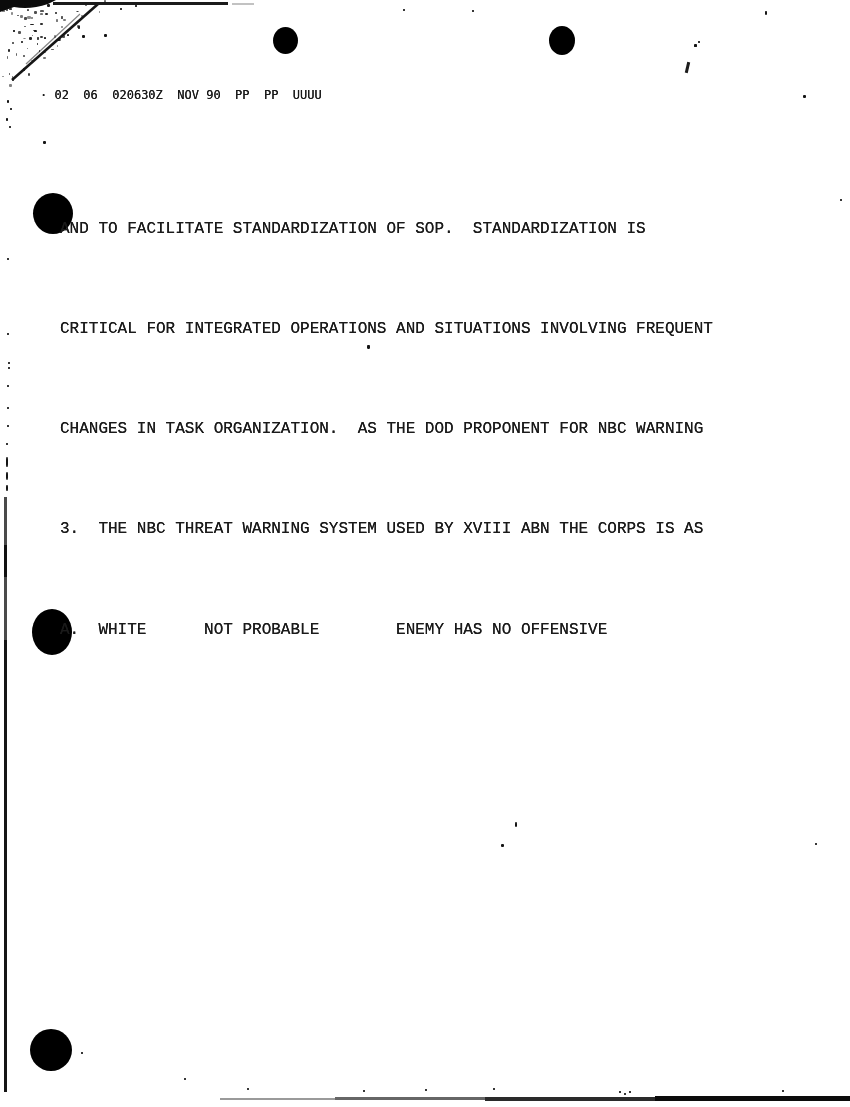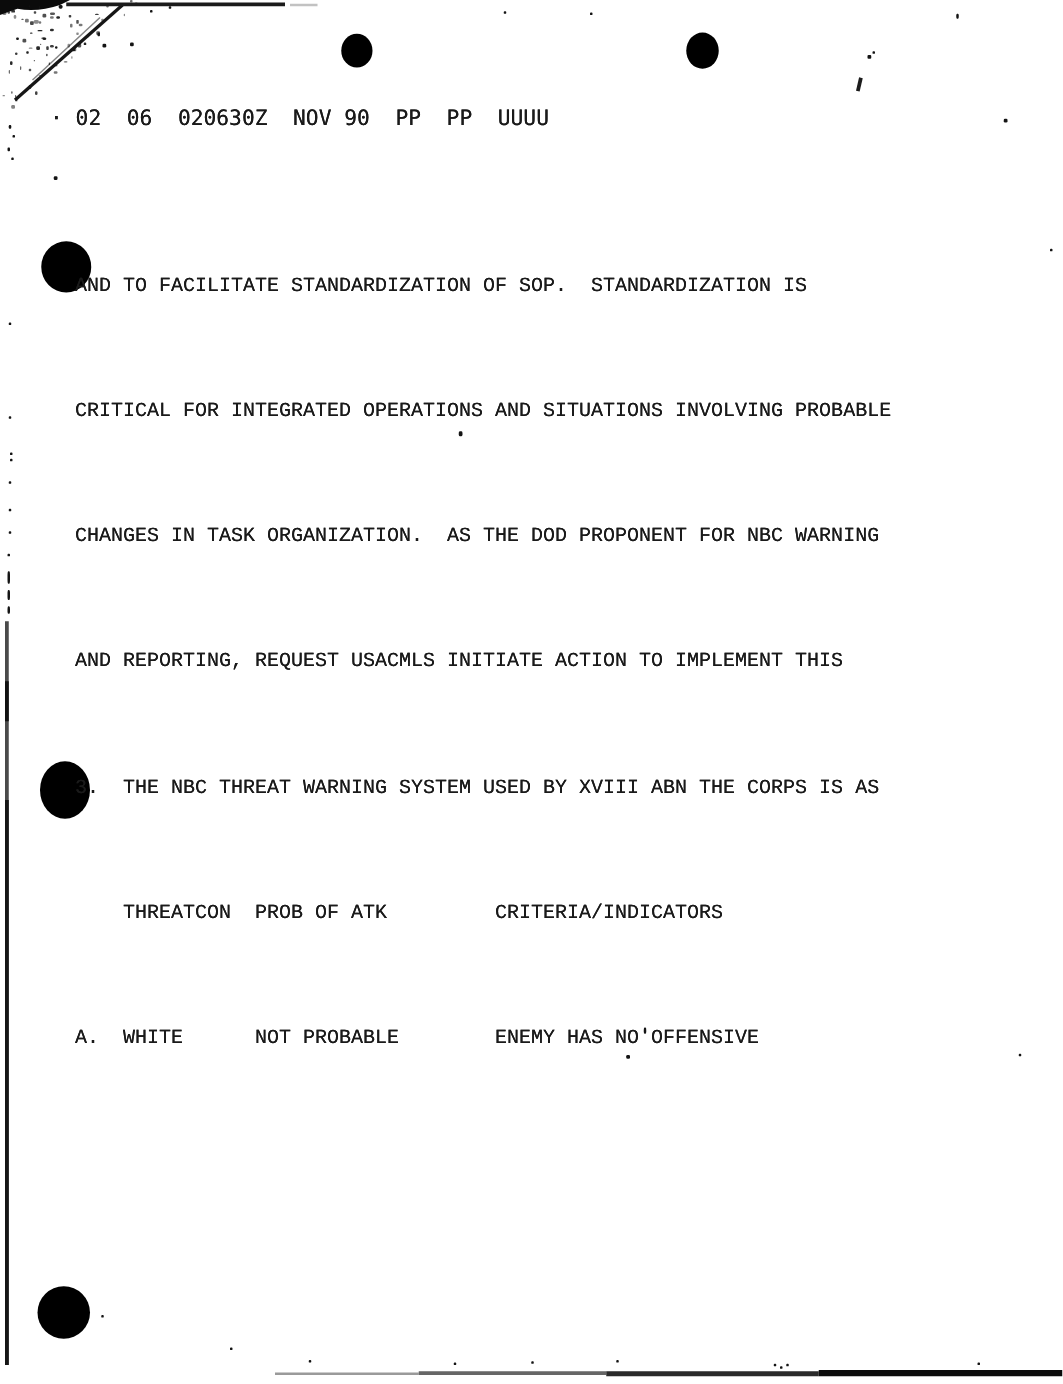--- a/index.html
+++ b/index.html
@@ -5,21 +5,21 @@
   html,body{margin:0;padding:0;}
   body{
     width:850px;height:1107px;position:relative;overflow:hidden;
     background:#ffffff;
     font-family:"DejaVu Sans Mono", monospace;
   }
   .page{position:absolute;inset:0;background:#ffffff;}
   
   .routing{
     position:absolute;left:40px;top:85px;
-    font-size:17px;line-height:20px;color:#1a1a1a;
+    font-size:12px;line-height:20px;color:#1a1a1a;
     white-space:pre;text-shadow:0 0 .5px #1a1a1a;
   }
   .doc{
     position:absolute;left:60px;top:146px;
     font-size:16px;line-height:33.4px;color:#1a1a1a;
     white-space:pre;text-shadow:0 0 .5px #1a1a1a;
   }
   .ln{height:33.4px;font-family:Liberation Mono, monospace;}
   
   .bdot{position:absolute;background:#000;border-radius:50%;}
@@ -145,25 +145,23 @@
   <div class="bdot dot-top-1"></div>
   <div class="bdot dot-top-2"></div>
   <div class="bdot punch-1"></div>
   <div class="bdot punch-2"></div>
   <div class="bdot punch-3"></div>
 
   <div class="routing">· 02  06  020630Z  NOV 90  PP  PP  UUUU</div>
 
   <div class="doc">
     <div class="ln">AND TO FACILITATE STANDARDIZATION OF SOP.  STANDARDIZATION IS</div>
-    <div class="ln">CRITICAL FOR INTEGRATED OPERATIONS AND SITUATIONS INVOLVING PROBABLE</div>
+    <div class="ln">CRITICAL FOR INTEGRATED OPERATIONS AND SITUATIONS INVOLVING FREQUENT</div>
     <div class="ln">CHANGES IN TASK ORGANIZATION.  AS THE DOD PROPONENT FOR NBC WARNING</div>
-    <div class="ln">AND REPORTING, REQUEST USACMLS INITIATE ACTION TO IMPLEMENT THIS</div>
     <div class="ln">3.  THE NBC THREAT WARNING SYSTEM USED BY XVIII ABN THE CORPS IS AS</div>
-    <div class="ln">    THREATCON  PROB OF ATK         CRITERIA/INDICATORS</div>
     <div class="ln">A.  WHITE      NOT PROBABLE        ENEMY HAS NO OFFENSIVE</div>
     
     
     
     
     
     
     
     
     

